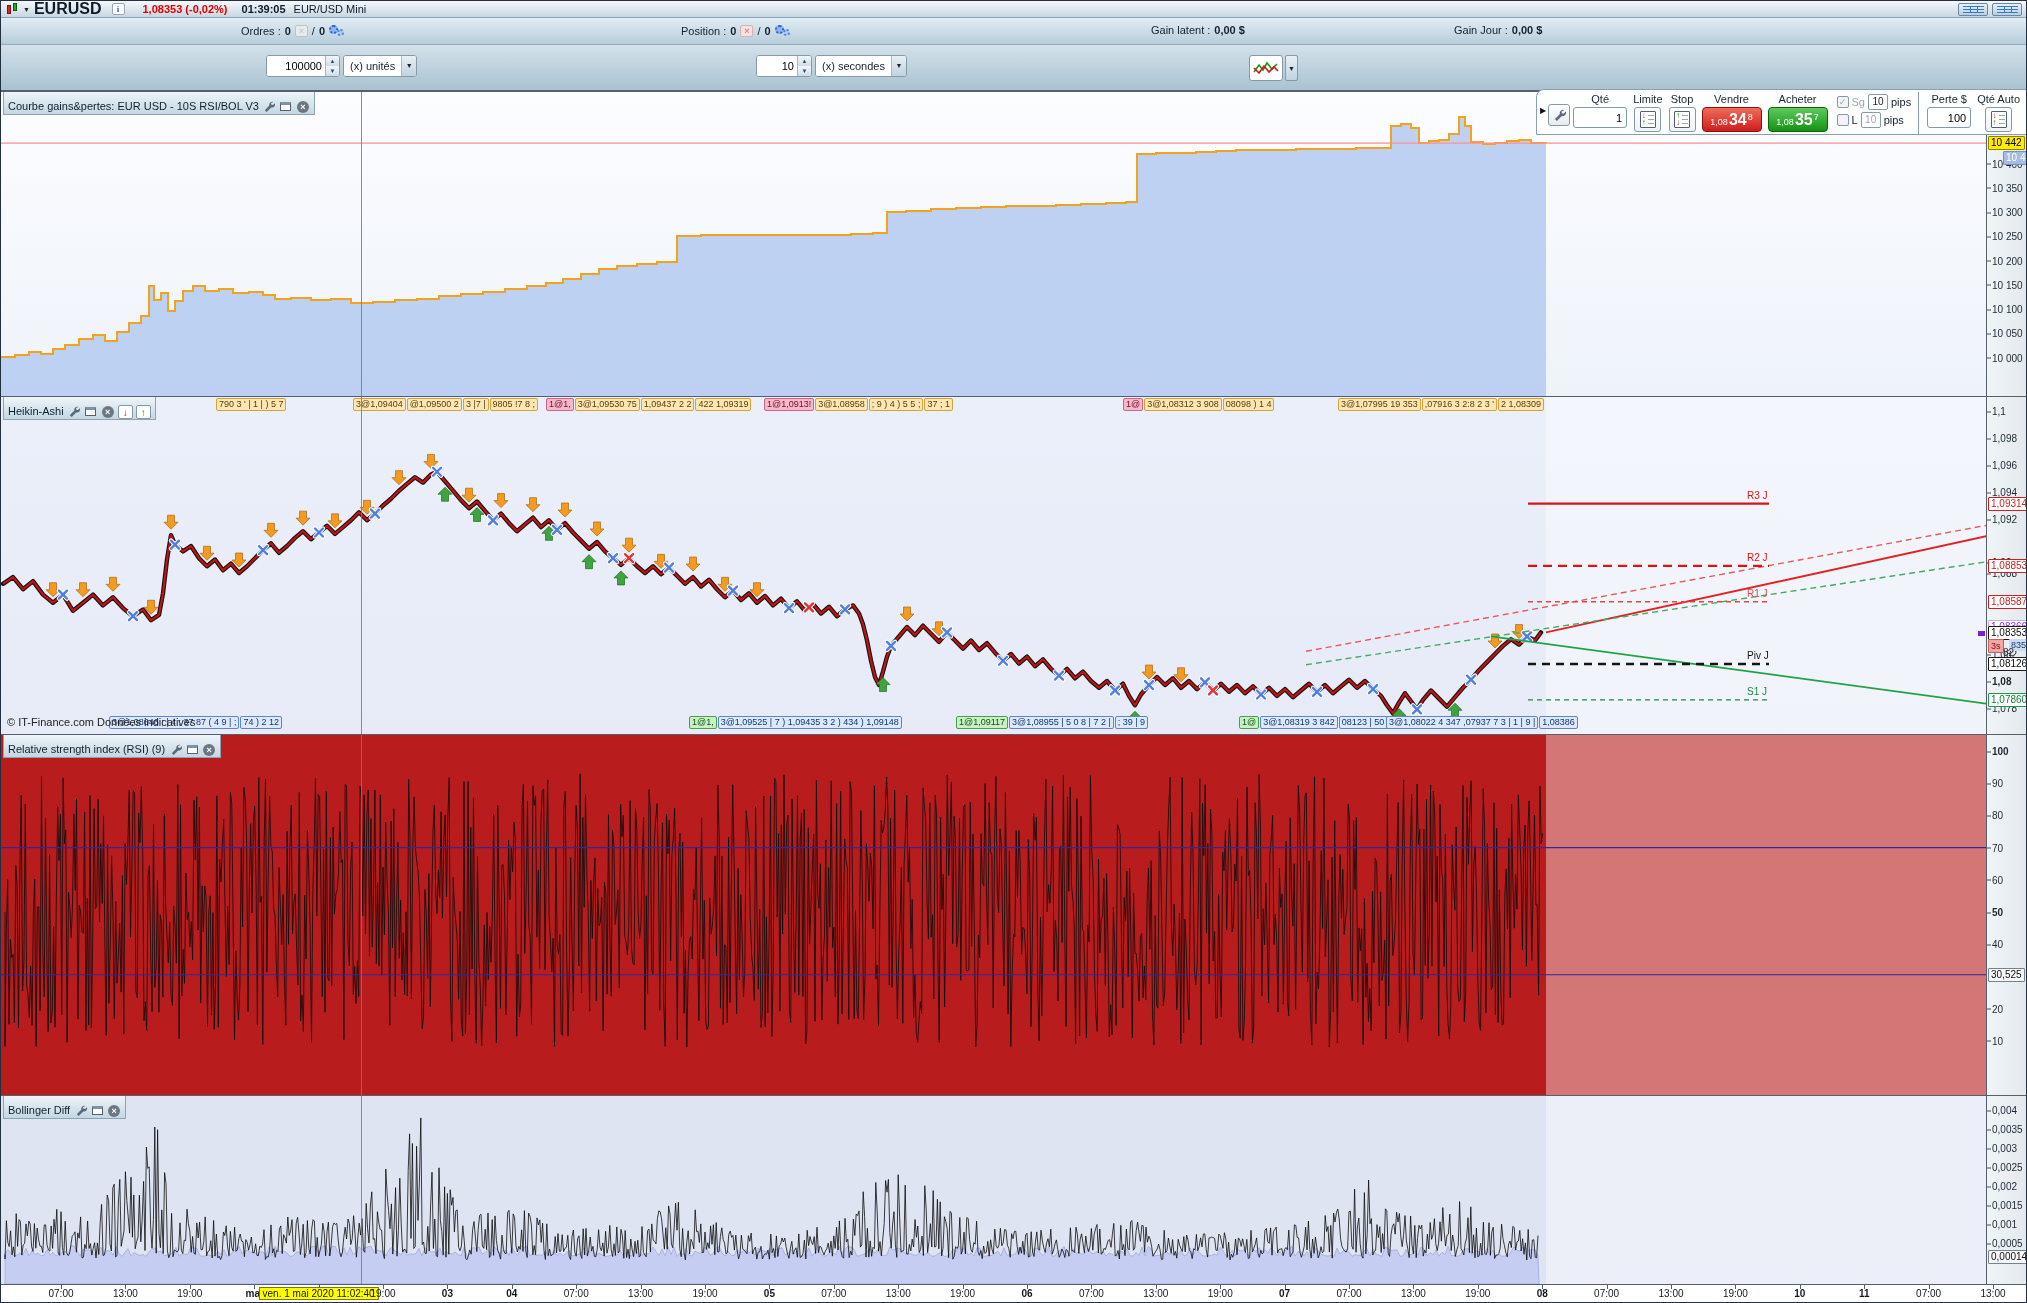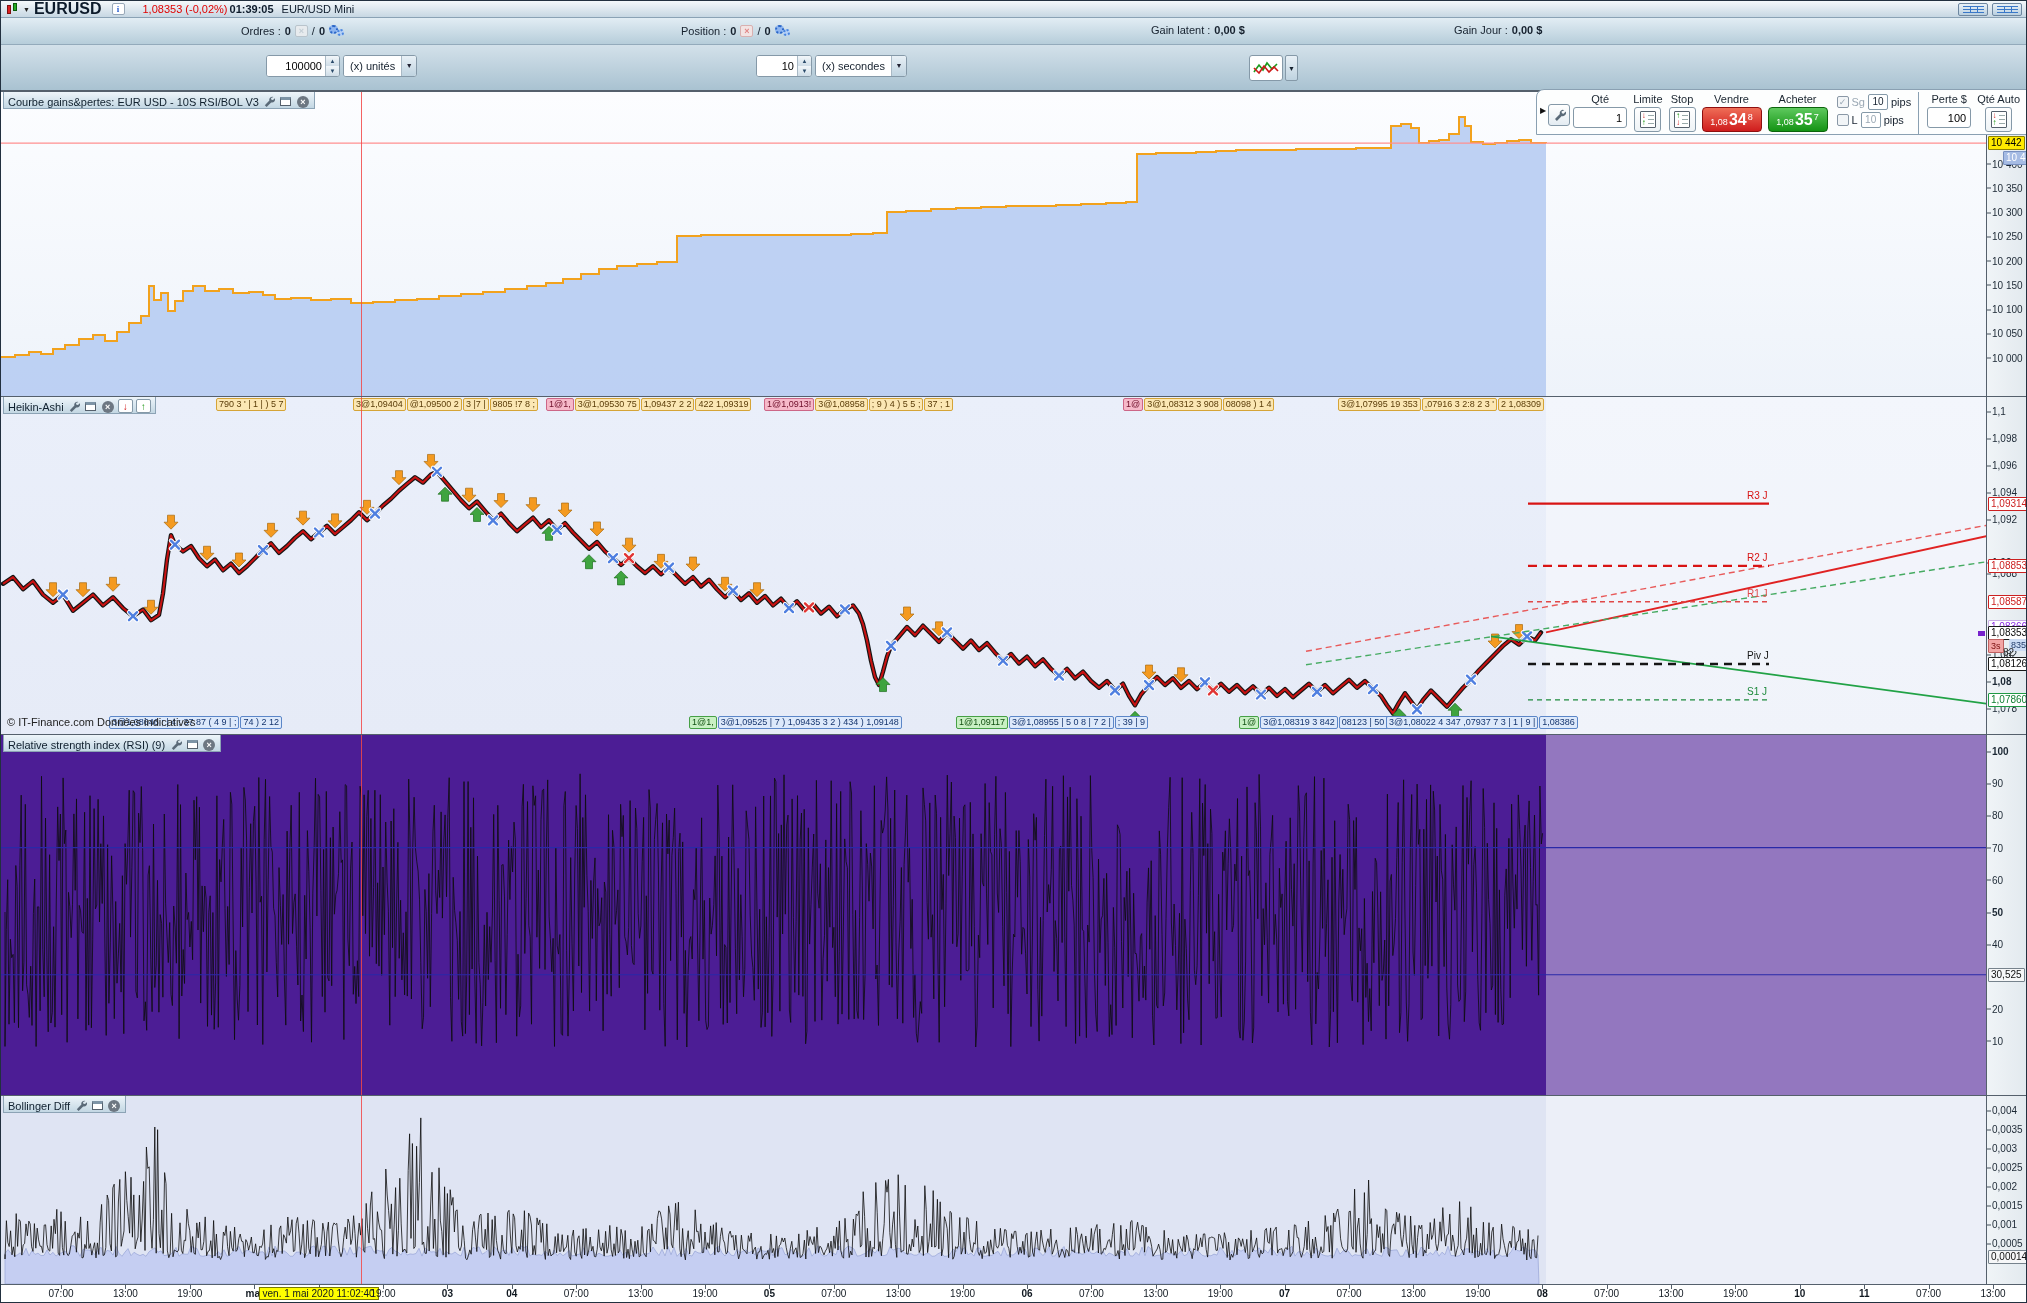--- a/index.html
+++ b/index.html
@@ -8,21 +8,21 @@
 #app{position:relative;width:2027px;height:1303px;background:#fff;overflow:hidden;border:1px solid #22303f}
 
 
 .titlebar{position:absolute;left:0;top:0;width:2027px;height:17px;background:linear-gradient(#f4f8fb,#c7d7e3);border-bottom:1px solid #8aa2b5;display:flex;align-items:center;font-size:11px;color:#0d1b2b;z-index:60}
 .candle-ico{position:relative;width:13px;height:12px;margin:0 4px 0 5px}
 .candle-ico .c1{position:absolute;left:1px;top:2px;width:4px;height:9px;background:#d22;border:1px solid #801010}
 .candle-ico .c2{position:absolute;left:7px;top:0;width:4px;height:8px;background:#2a2;border:1px solid #0a5a0a}
 .caret{font-size:7px;color:#222;margin-right:4px}
 .tb-sym{font-weight:bold;font-size:16px;margin-right:10px}
 .info-btn{width:13px;height:12px;background:#fff;border:1px solid #98a8b8;border-radius:2px;color:#2a5fd0;font-weight:bold;font-size:9px;text-align:center;line-height:11px;margin-right:18px;font-family:"Liberation Serif",serif}
-.tb-price{color:#e00000;font-weight:normal;margin-right:2px}
+.tb-price{color:#e00000;font-weight:bold;margin-right:14px}
 .tb-time{font-weight:bold;margin-right:8px}
 .win-btns{position:absolute;right:6px;top:2px;display:flex;gap:4px}
 .win-btn{width:30px;height:13px;border:1px solid #6d86a0;border-radius:2px;background:linear-gradient(#eaf2f8,#b9cfdf);position:relative}
 .win-btn .grid{position:absolute;left:4px;top:2px;width:21px;height:7px;background:
  linear-gradient(#3a78c8,#3a78c8) 0 0/21px 1px no-repeat,
  linear-gradient(#3a78c8,#3a78c8) 0 3px/21px 1px no-repeat,
  linear-gradient(#3a78c8,#3a78c8) 0 6px/21px 1px no-repeat,
  linear-gradient(#3a78c8,#3a78c8) 7px 0/1px 7px no-repeat,
  linear-gradient(#3a78c8,#3a78c8) 14px 0/1px 7px no-repeat}
 
@@ -77,24 +77,24 @@
 .cb.off{color:transparent}
 .pipsbox{width:20px;height:16px;border:1px solid #8599a8;border-radius:2px;background:#fff;font-size:10px;text-align:center;line-height:14px}
 .pipsbox.dim{color:#9aa8b4}
 .dim{color:#9aa8b4}
 .opdiv{width:1px;height:42px;background:#8aa0b2;margin:0 5px}
 
 
 .panel{position:absolute;left:0;width:1985px;overflow:hidden}
 #p-eq{top:91px;height:304px;background:linear-gradient(180deg,#fcfdff 0%,#eef3fa 100%)}
 #p-ha{top:396px;height:337px;background:linear-gradient(180deg,#eaeffa,#e6ebf7)}
-#p-rsi{top:734px;height:360px;background:#4c1d95}
+#p-rsi{top:734px;height:360px;background:#b91c1c}
 #p-bo{top:1095px;height:188px;background:#dfe4f3}
 .hsep{position:absolute;left:0;width:2027px;height:1px;background:#55606c;z-index:40}
-.panel-tab{position:absolute;left:2px;top:0;display:flex;align-items:flex-end;gap:3px;height:17px;padding:0 4px;background:linear-gradient(#eef5fa,#c3d7e3);border:1px solid #8ca3b5;border-top:0;font-size:11px;color:#10202e;z-index:20;white-space:nowrap}
+.panel-tab{position:absolute;left:2px;top:0;display:flex;align-items:flex-start;gap:3px;height:23px;padding:8px 4px;background:linear-gradient(#eef5fa,#c3d7e3);border:1px solid #8ca3b5;border-top:0;font-size:11px;color:#10202e;z-index:20;white-space:nowrap}
 .ticon{width:14px;height:13px;display:inline-flex;align-items:center;justify-content:center}
 .ticon.winico{position:relative}
 .ticon.winico i{display:block;width:11px;height:9px;background:#fff;border:1px solid #55606c;border-top:3px solid #7d94a6}
 .ticon.closeico i{display:block;width:12px;height:12px;border-radius:50%;background:#6d7782;color:#fff;font-size:9px;font-weight:bold;line-height:12px;text-align:center;font-style:normal}
 .ticon.dnico{color:#d01818;font-weight:bold;font-size:10px;border:1px solid #8599a8;border-radius:2px;background:#fff;width:15px;height:14px}
 .ticon.upico{color:#18950f;font-weight:bold;font-size:10px;border:1px solid #8599a8;border-radius:2px;background:#fff;width:15px;height:14px}
 .copyright{position:absolute;left:6px;font-size:11px;color:#222;z-index:21;white-space:nowrap}
 
 
 .chiprow{position:absolute;left:0;width:1985px;height:14px;z-index:18}

